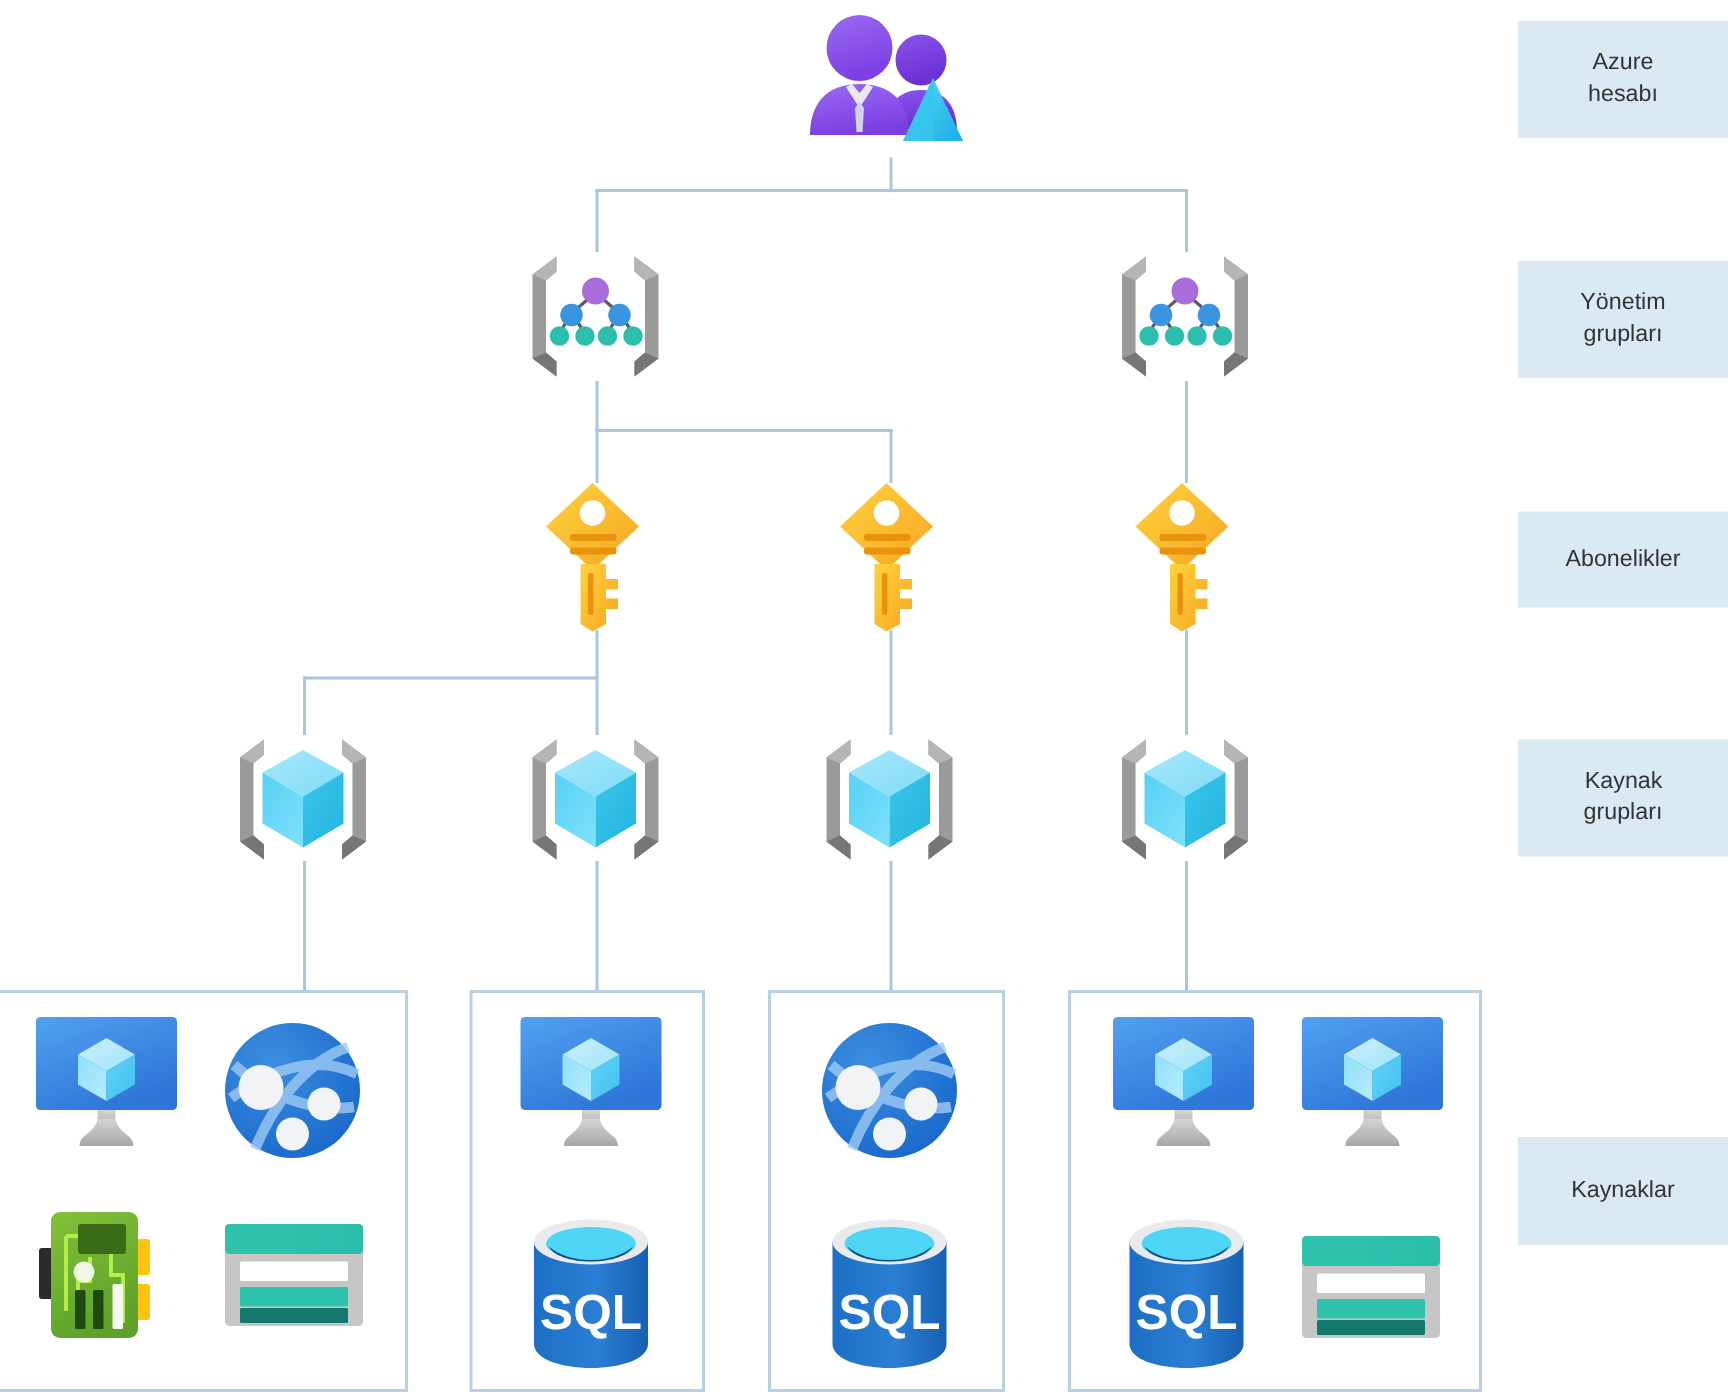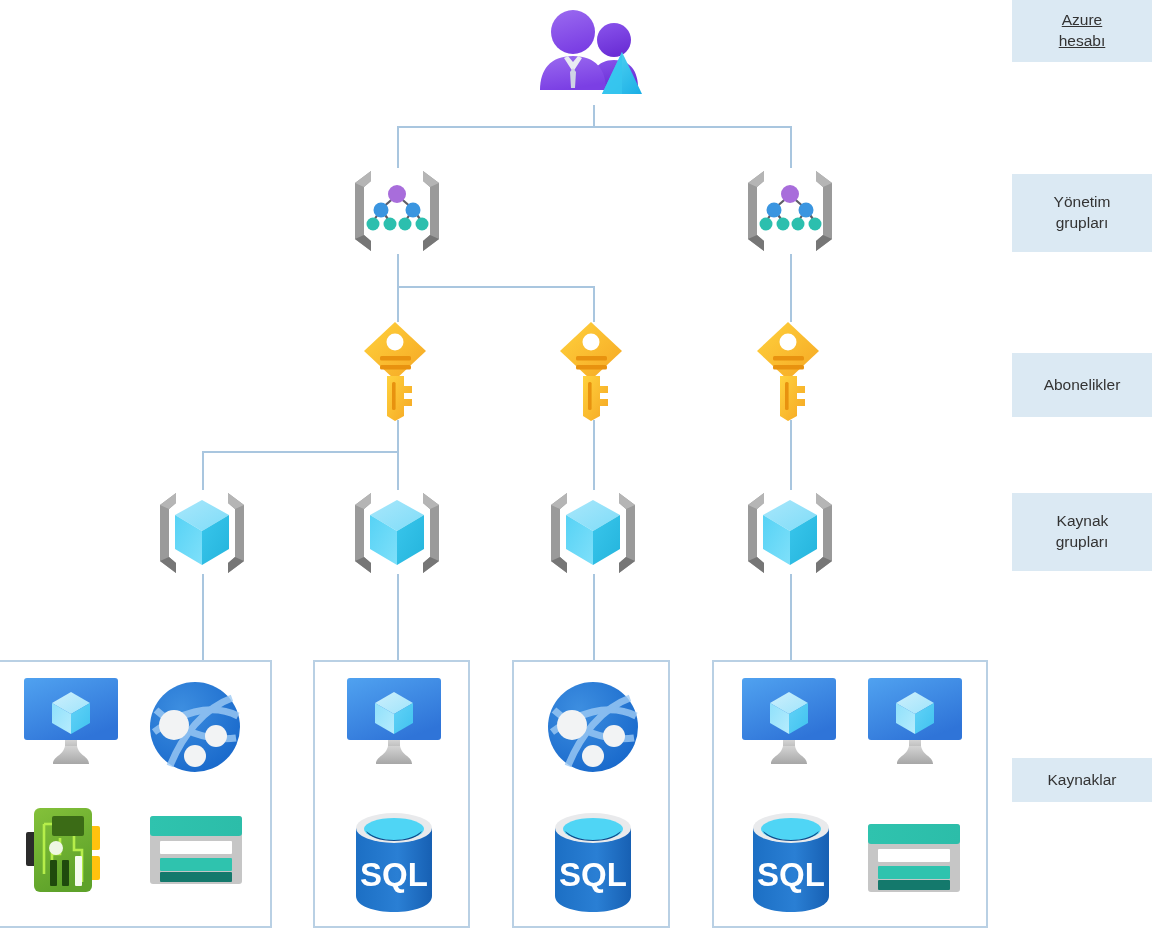--- a/index.html
+++ b/index.html
@@ -493,22 +493,22 @@
       <svg width="96" height="72" viewBox="0 0 96 72">
         <rect x="2" y="2" width="92" height="68" rx="3" fill="#c6c6c6"></rect>
         <rect x="2" y="2" width="92" height="20" rx="3" fill="url(#tblHead)"></rect>
         <rect x="12" y="27" width="72" height="13" rx="1" fill="#ffffff"></rect>
         <rect x="12" y="44" width="72" height="13" rx="1" fill="#2fc3ae"></rect>
         <rect x="12" y="58" width="72" height="10" rx="1" fill="#14796c"></rect>
       </svg>
     </div>
   </div>
 
-  <div class="legend-label" style="top:0; height:62px;text-decoration:underline;">Azure
+  <div class="legend-label" style="top:14px; height:78px;">Azure
 hesabı</div>
   <div class="legend-label" style="top:174px; height:78px;">Yönetim
 grupları</div>
-  <div class="legend-label" style="top:353px; height:64px;">Abonelikler</div>
+  <div class="legend-label" style="top:341px; height:64px;">Abonelikler</div>
   <div class="legend-label" style="top:493px; height:78px;text-align:right;">Kaynak
 grupları</div>
-  <div class="legend-label" style="top:758px; height:44px;">Kaynaklar</div>
+  <div class="legend-label" style="top:758px; height:72px;">Kaynaklar</div>
 
 </div>
 
 </body></html>

